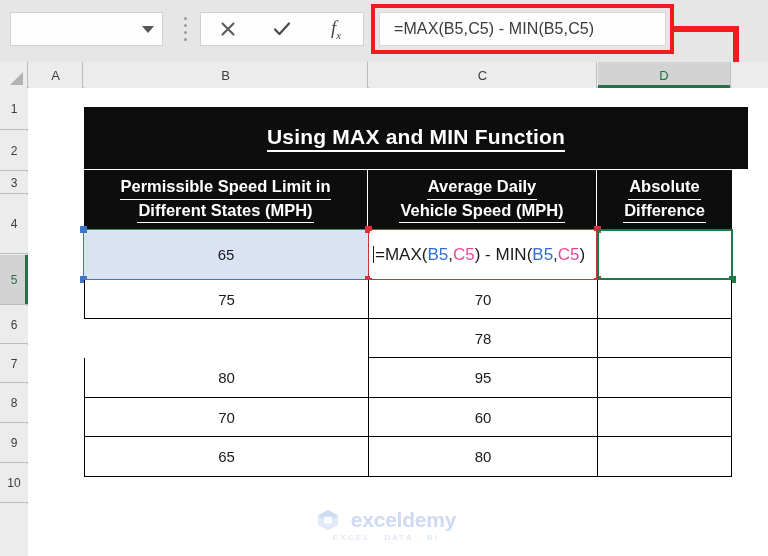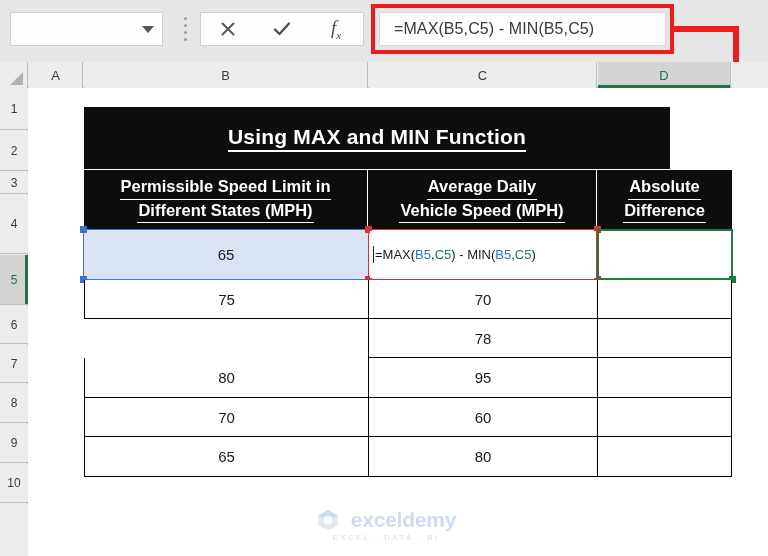--- a/index.html
+++ b/index.html
@@ -300,28 +300,28 @@
     position: absolute;
     width: 7px; height: 7px;
     background: #1c7a45;
   }
 
   
   .incell-formula {
     position: absolute;
     display: flex;
     align-items: center;
-    font-size: 13px;
+    font-size: 17px;
     color: #1a1a1a;
     white-space: nowrap;
     background: #ffffff;
     padding-left: 3px;
   }
   .tok-b { color: #2f6fd0; }
-  .tok-c { color: #0f766e; }
+  .tok-c { color: #ec4899; }
   .tok-k { color: #1a1a1a; }
   .caret-bar {
     display: inline-block;
     width: 1px; height: 17px;
     background: #1a1a1a;
     margin-right: 1px;
   }
 
   
   .watermark {
@@ -416,21 +416,21 @@
       <div class="row-head" style="top:218px; height:38px;">6</div>
       <div class="row-head" style="top:257px; height:38px;">7</div>
       <div class="row-head" style="top:296px; height:39px;">8</div>
       <div class="row-head" style="top:336px; height:39px;">9</div>
       <div class="row-head" style="top:376px; height:39px;">10</div>
       <div class="row-head" style="top:416px; height:52px; border-bottom:none;"></div>
     </div>
 
     <div class="sheet">
 
-      <div class="cell title-banner" style="left:55px; top:18px; width:586px; height:62px;">
+      <div class="cell title-banner" style="left:55px; top:18px; width:664px; height:62px;">
         <span>Using MAX and MIN Function</span>
       </div>
 
       <div class="cell hdr" style="left:339px; top:81px; width:229px; height:59px;">
         <span>Average Daily</span>
         <span>Vehicle Speed (MPH)</span>
       </div>
       <div class="cell hdr" style="left:55px; top:81px; width:284px; height:59px;">
         <span>Permissible Speed Limit in</span>
         <span>Different States (MPH)</span>

